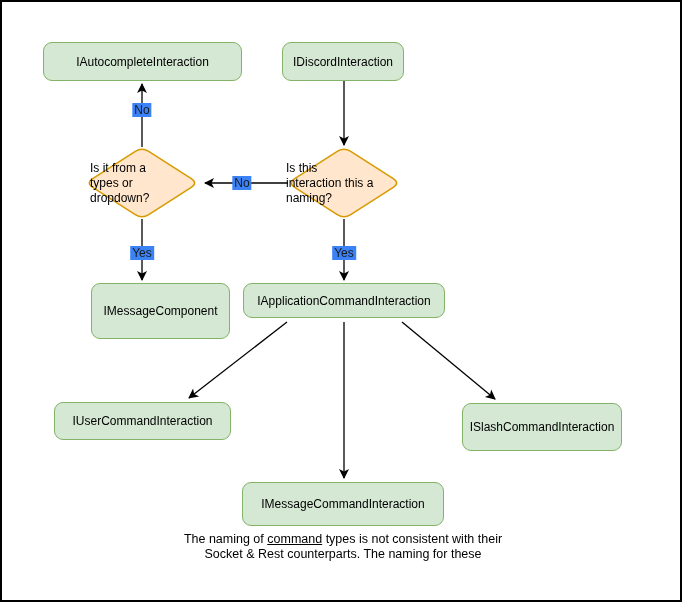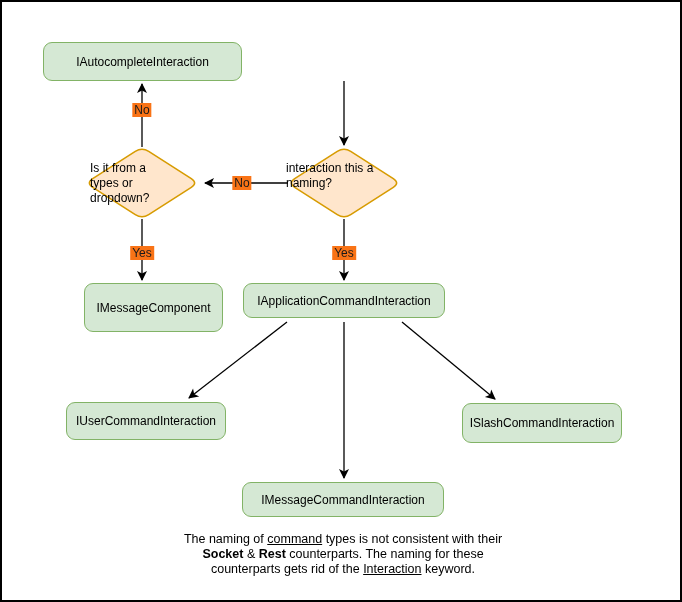--- a/index.html
+++ b/index.html
@@ -31,38 +31,38 @@
     display: flex;
     align-items: center;
     justify-content: center;
     font-size: 12px;
     color: #000000;
     text-align: center;
     white-space: nowrap;
   }
   .node-autocomplete       { left: 41px;  top: 40px;  width: 199px; height: 39px; }
   .node-discord            { left: 280px; top: 40px;  width: 122px; height: 39px; }
-  .node-message-component  { left: 82px;  top: 281px; width: 139px; height: 49px; }
+  .node-message-component  { left: 89px;  top: 281px; width: 139px; height: 56px; }
   .node-application-command{ left: 241px; top: 281px; width: 202px; height: 35px; }
-  .node-user-command       { left: 64px;  top: 400px; width: 160px; height: 38px; }
-  .node-slash-command      { left: 460px; top: 401px; width: 160px; height: 40px; }
-  .node-message-command    { left: 240px; top: 480px; width: 202px; height: 35px; }
+  .node-user-command       { left: 52px;  top: 400px; width: 177px; height: 38px; }
+  .node-slash-command      { left: 460px; top: 401px; width: 160px; height: 48px; }
+  .node-message-command    { left: 240px; top: 480px; width: 202px; height: 44px; }
   .decision-text {
     position: absolute;
     font-size: 12px;
     line-height: 15px;
     color: #000000;
   }
   .decision-text span { display: block; }
   .decision-left-text  { left: 88px;  top: 159px; width: 104px; }
   .decision-right-text { left: 284px; top: 159px; width: 116px; }
   .edge-label {
     position: absolute;
     transform: translate(-50%, -50%);
-    background: #f97316;
+    background: #3b82f6;
     padding: 0 2px;
     font-size: 12px;
     color: #1a1a1a;
     white-space: nowrap;
   }
   .lbl-no-top    { left: 140px; top: 108px; }
   .lbl-no-mid    { left: 240px; top: 181px; }
   .lbl-yes-left  { left: 140px; top: 251px; }
   .lbl-yes-right { left: 342px; top: 251px; }
   .note {
@@ -70,21 +70,21 @@
     left: 121px;
     top: 530px;
     width: 440px;
     text-align: center;
     font-size: 12.5px;
     line-height: 15px;
     color: #000000;
   }
   .note .line { display: block; }
   .note .seg-u { text-decoration: underline; }
-  .note .seg-b { font-weight: bold; margin-top: 36px; }
+  .note .seg-b { font-weight: normal; margin-top: 36px; }
 </style>
 </head>
 <body>
 
 <div class="canvas">
 
   <svg class="edges" viewBox="0 0 682 602" xmlns="http://www.w3.org/2000/svg">
     <defs>
       <marker id="arrowhead" markerUnits="userSpaceOnUse" markerWidth="12" markerHeight="12" refX="10" refY="6" orient="auto">
         <path d="M1,1 L11,6 L1,11 L3.5,6 Z" fill="#000000"></path>
@@ -98,46 +98,45 @@
     <line x1="342" y1="217" x2="342" y2="278" stroke="#000000" stroke-width="1.3" marker-end="url(#arrowhead)"></line>
     <line x1="285" y1="320" x2="187" y2="396" stroke="#000000" stroke-width="1.3" marker-end="url(#arrowhead)"></line>
     <line x1="342" y1="320" x2="342" y2="476" stroke="#000000" stroke-width="1.3" marker-end="url(#arrowhead)"></line>
     <line x1="400" y1="320" x2="493" y2="397" stroke="#000000" stroke-width="1.3" marker-end="url(#arrowhead)"></line>
 
     <path d="M146.7 149.3 L189.3 176.7 Q196 181 189.3 185.3 L146.7 212.7 Q140 217 133.3 212.7 L90.7 185.3 Q84 181 90.7 176.7 L133.3 149.3 Q140 145 146.7 149.3 Z" fill="#ffe6cc" stroke="#d79b00" stroke-width="1.5"></path>
     <path d="M348.7 149.3 L391.3 176.7 Q398 181 391.3 185.3 L348.7 212.7 Q342 217 335.3 212.7 L292.7 185.3 Q286 181 292.7 176.7 L335.3 149.3 Q342 145 348.7 149.3 Z" fill="#ffe6cc" stroke="#d79b00" stroke-width="1.5"></path>
   </svg>
 
   <div class="node node-autocomplete">IAutocompleteInteraction</div>
+  <div class="node node-discord">IDiscordInteraction</div>
   <div class="node node-message-component">IMessageComponent</div>
   <div class="node node-application-command">IApplicationCommandInteraction</div>
   <div class="node node-user-command">IUserCommandInteraction</div>
   <div class="node node-slash-command">ISlashCommandInteraction</div>
   <div class="node node-message-command">IMessageCommandInteraction</div>
 
   <div class="decision-text decision-left-text">
     <span>Is it from a</span>
     <span>types or</span>
     <span>dropdown?</span>
   </div>
   <div class="decision-text decision-right-text">
+    <span>Is this</span>
     <span>interaction this a</span>
     <span>naming?</span>
   </div>
 
   <div class="edge-label lbl-no-top">No</div>
   <div class="edge-label lbl-no-mid">No</div>
   <div class="edge-label lbl-yes-left">Yes</div>
   <div class="edge-label lbl-yes-right">Yes</div>
 
   <div class="note">
     <span class="line">
       <span>The naming of </span><span class="seg-u">command</span><span> types is not consistent with their</span>
     </span>
     <span class="line">
       <span class="seg-b">Socket</span><span> &amp; </span><span class="seg-b">Rest</span><span> counterparts. The naming for these</span>
     </span>
-    <span class="line">
-      <span>counterparts gets rid of the </span><span class="seg-u">Interaction</span><span> keyword.</span>
-    </span>
   </div>
 
 </div>
 
 </body></html>

